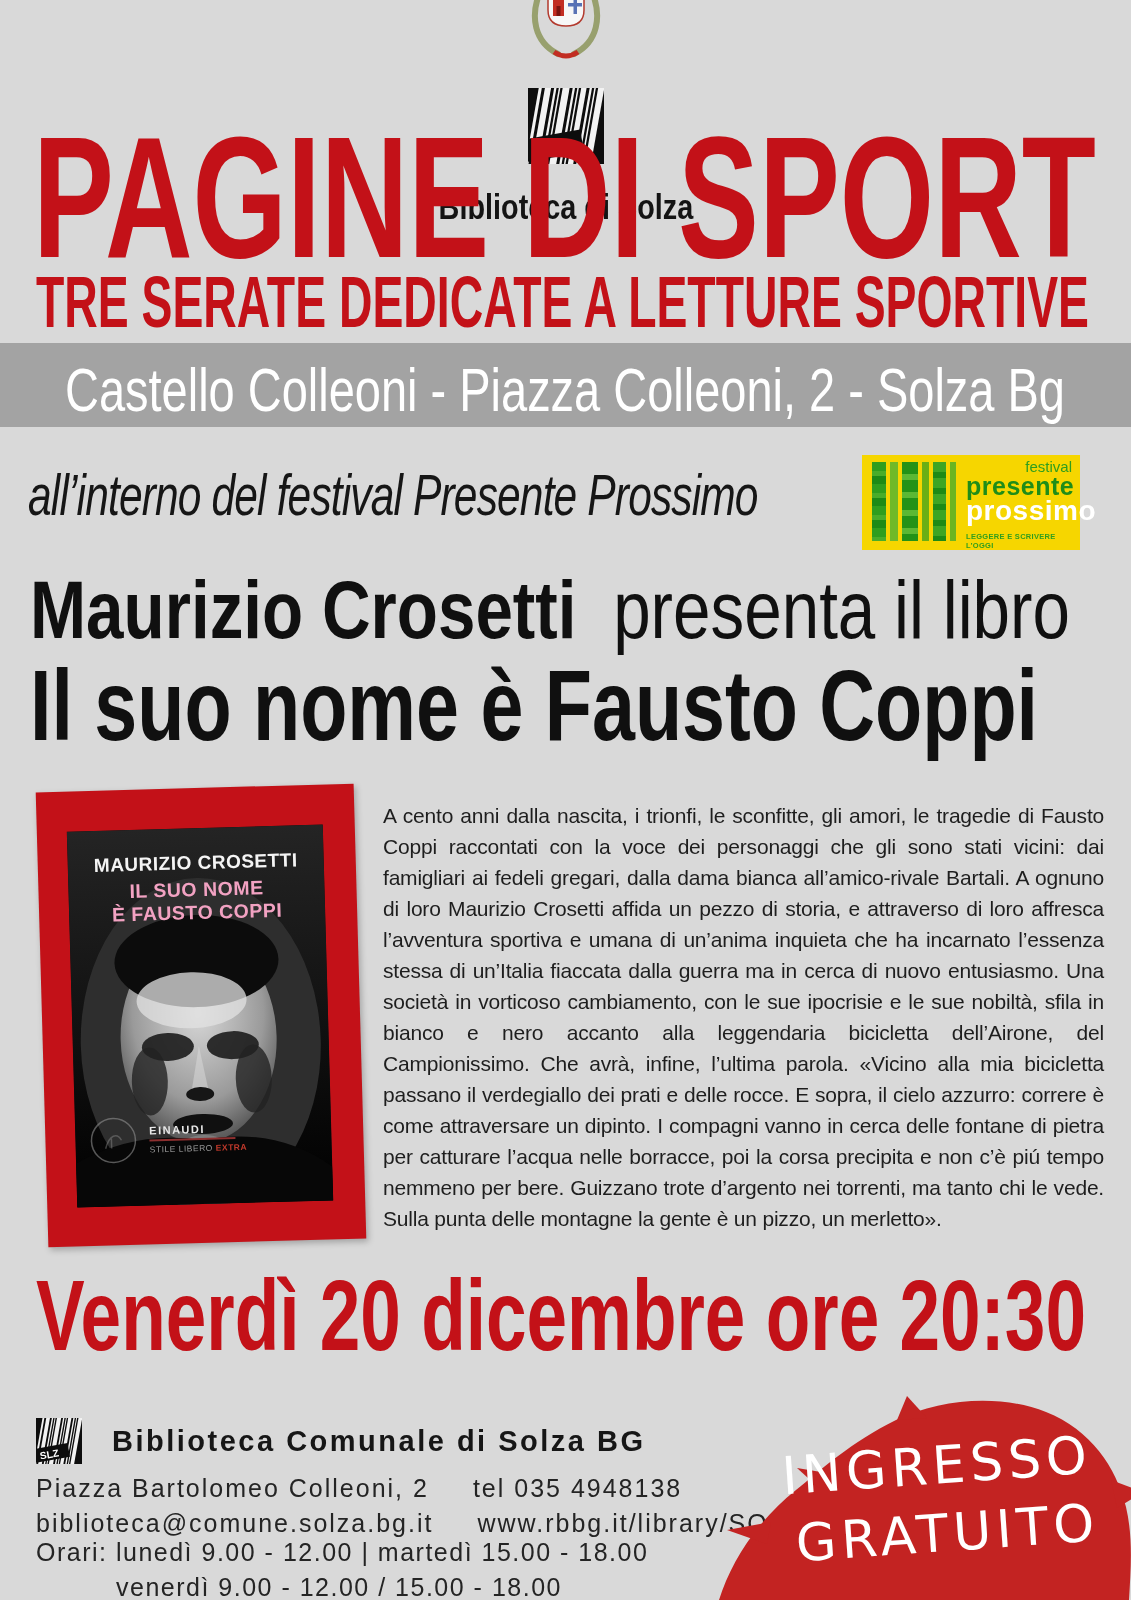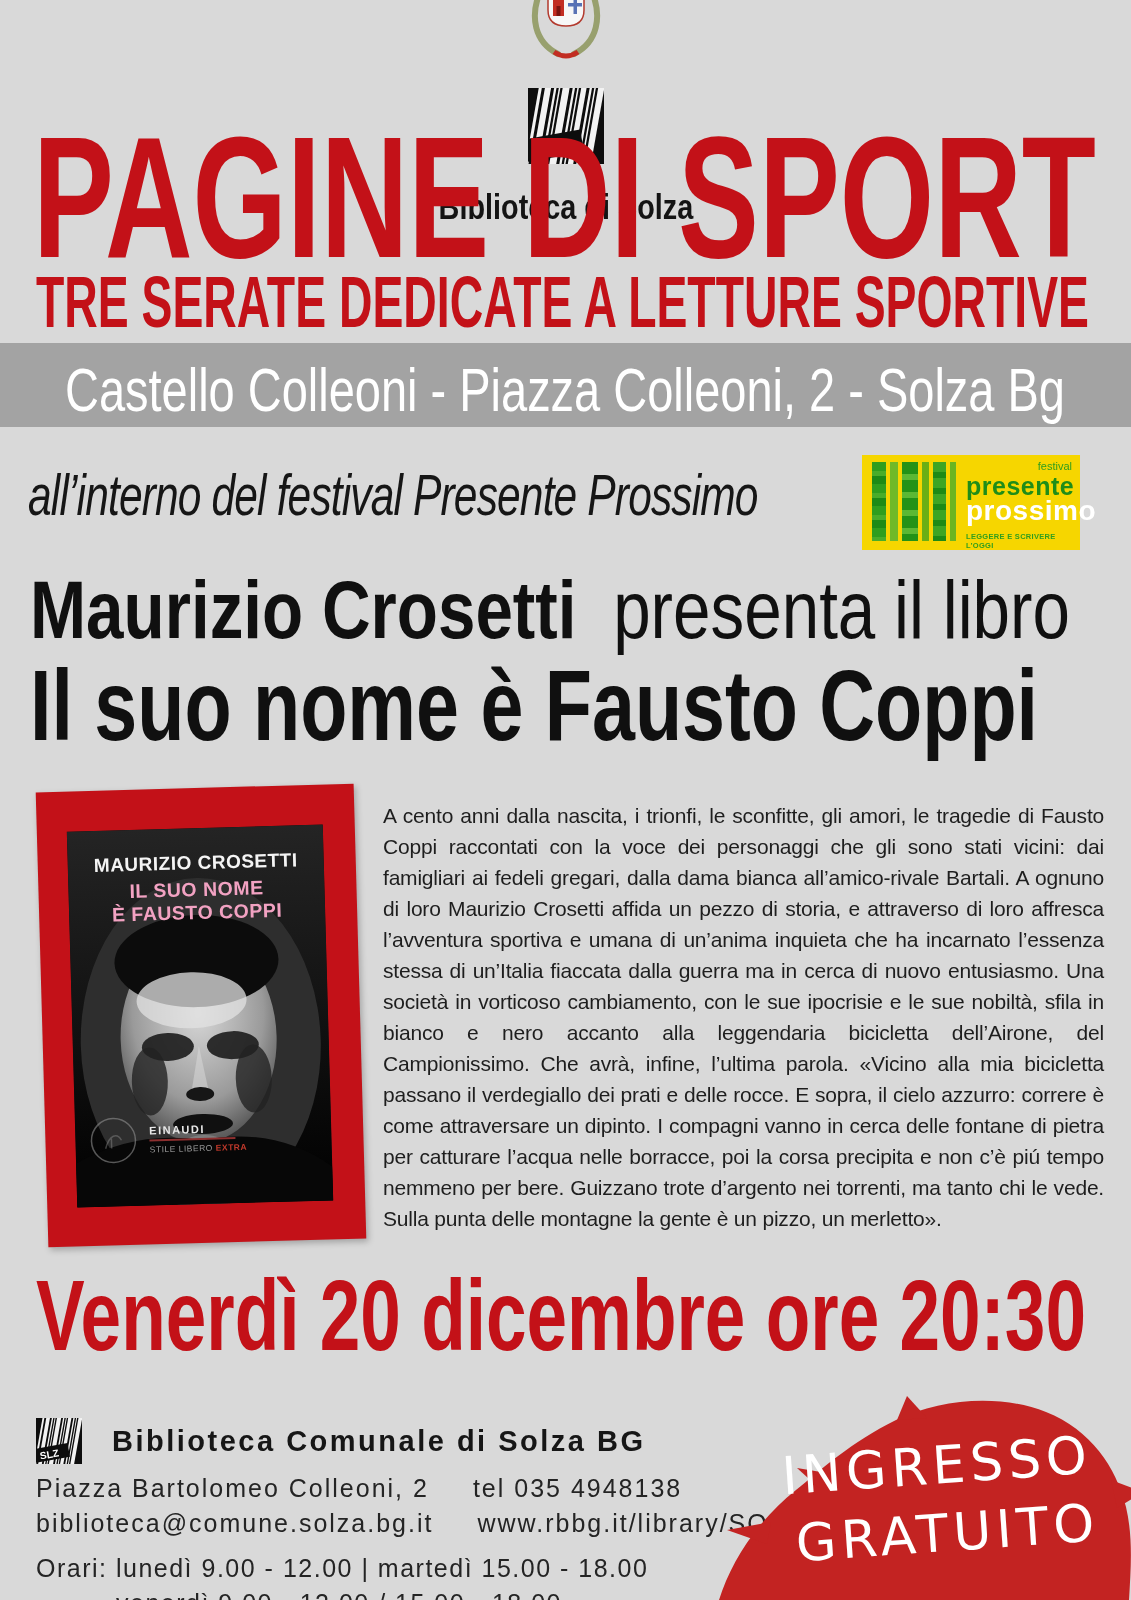--- a/index.html
+++ b/index.html
@@ -33,21 +33,21 @@
   .pp-logo{position:absolute;left:862px;top:455px;width:218px;height:95px;background:#f6d600;}
   .pp-art{position:absolute;left:0;top:0;width:104px;height:95px;}
   .pp-art i{position:absolute;top:7px;bottom:9px;display:block;}
   .b1{left:10px;width:14px;background:repeating-linear-gradient(180deg,#2f9e1e 0 9px,#49ad2a 9px 14px,#1d8a16 14px 22px);}
   .b2{left:28px;width:8px;background:#58b42f;opacity:.85;}
   .b3{left:40px;width:16px;background:repeating-linear-gradient(180deg,#249217 0 12px,#5cb834 12px 18px);}
   .b4{left:60px;width:7px;background:#2f9e1e;opacity:.7;}
   .b5{left:71px;width:13px;background:repeating-linear-gradient(180deg,#3da524 0 10px,#1d8a16 10px 16px);}
   .b6{left:88px;width:6px;background:#4aad29;opacity:.8;}
   .pp-text{position:absolute;left:104px;right:8px;top:4px;}
-  .pp-festival{text-align:right;color:#2f9e1e;font-size:11px;line-height:15px;}
+  .pp-festival{text-align:right;color:#2f9e1e;font-size:15px;line-height:15px;}
   .pp-w1{color:#1f8d18;font-weight:bold;font-size:25px;line-height:24px;letter-spacing:.5px;}
   .pp-w2{color:#ffffff;font-weight:bold;font-size:28px;line-height:26px;letter-spacing:.5px;}
   .pp-tag{color:#2f9e1e;font-size:7.5px;font-weight:bold;margin-top:8px;letter-spacing:.3px;}
 
   
   .h1-svg{position:absolute;top:552px;left:0;width:1131px;height:102px;}
   .h1-svg text{font-family:"Liberation Sans",sans-serif;font-size:60px;fill:#101010;}
   .h1-svg .bold{font-weight:bold;}
   .h2-svg{position:absolute;top:646px;left:0;width:1131px;height:112px;}
   .h2-svg text{font-family:"Liberation Sans",sans-serif;font-weight:bold;font-size:74px;fill:#101010;}
@@ -78,21 +78,21 @@
   .date-svg{position:absolute;top:1256px;left:0;width:1131px;height:110px;}
   .date-svg text{font-family:"Liberation Sans",sans-serif;font-weight:bold;font-size:74px;fill:#c31118;}
 
   
   .footer{position:absolute;left:36px;top:1418px;width:720px;color:#242424;}
   .f-row1{display:flex;align-items:center;gap:30px;}
   .slzsmall{width:46px;height:46px;flex:0 0 auto;}
   .f-name{font-weight:bold;font-size:29px;letter-spacing:2.5px;color:#161616;}
   .f-line{font-size:25px;letter-spacing:2px;display:flex;gap:44px;margin-top:10px;}
   .f-line.tight{margin-top:6px;}
-  .f-hours{font-size:25px;letter-spacing:1.5px;margin-top:16px;}
+  .f-hours{font-size:25px;letter-spacing:1.5px;margin-top:0;}
   .f-hours2{font-size:25px;letter-spacing:1.5px;margin-top:6px;padding-left:80px;}
 
   
   .badge-svg{position:absolute;right:0;bottom:0;width:430px;height:228px;}
   .badge-svg text{font-family:"DejaVu Sans",sans-serif;font-size:52px;fill:#ffffff;letter-spacing:5px;}
 </style>
 </head>
 <body>
 
 <svg width="0" height="0" style="position:absolute" aria-hidden="true">

